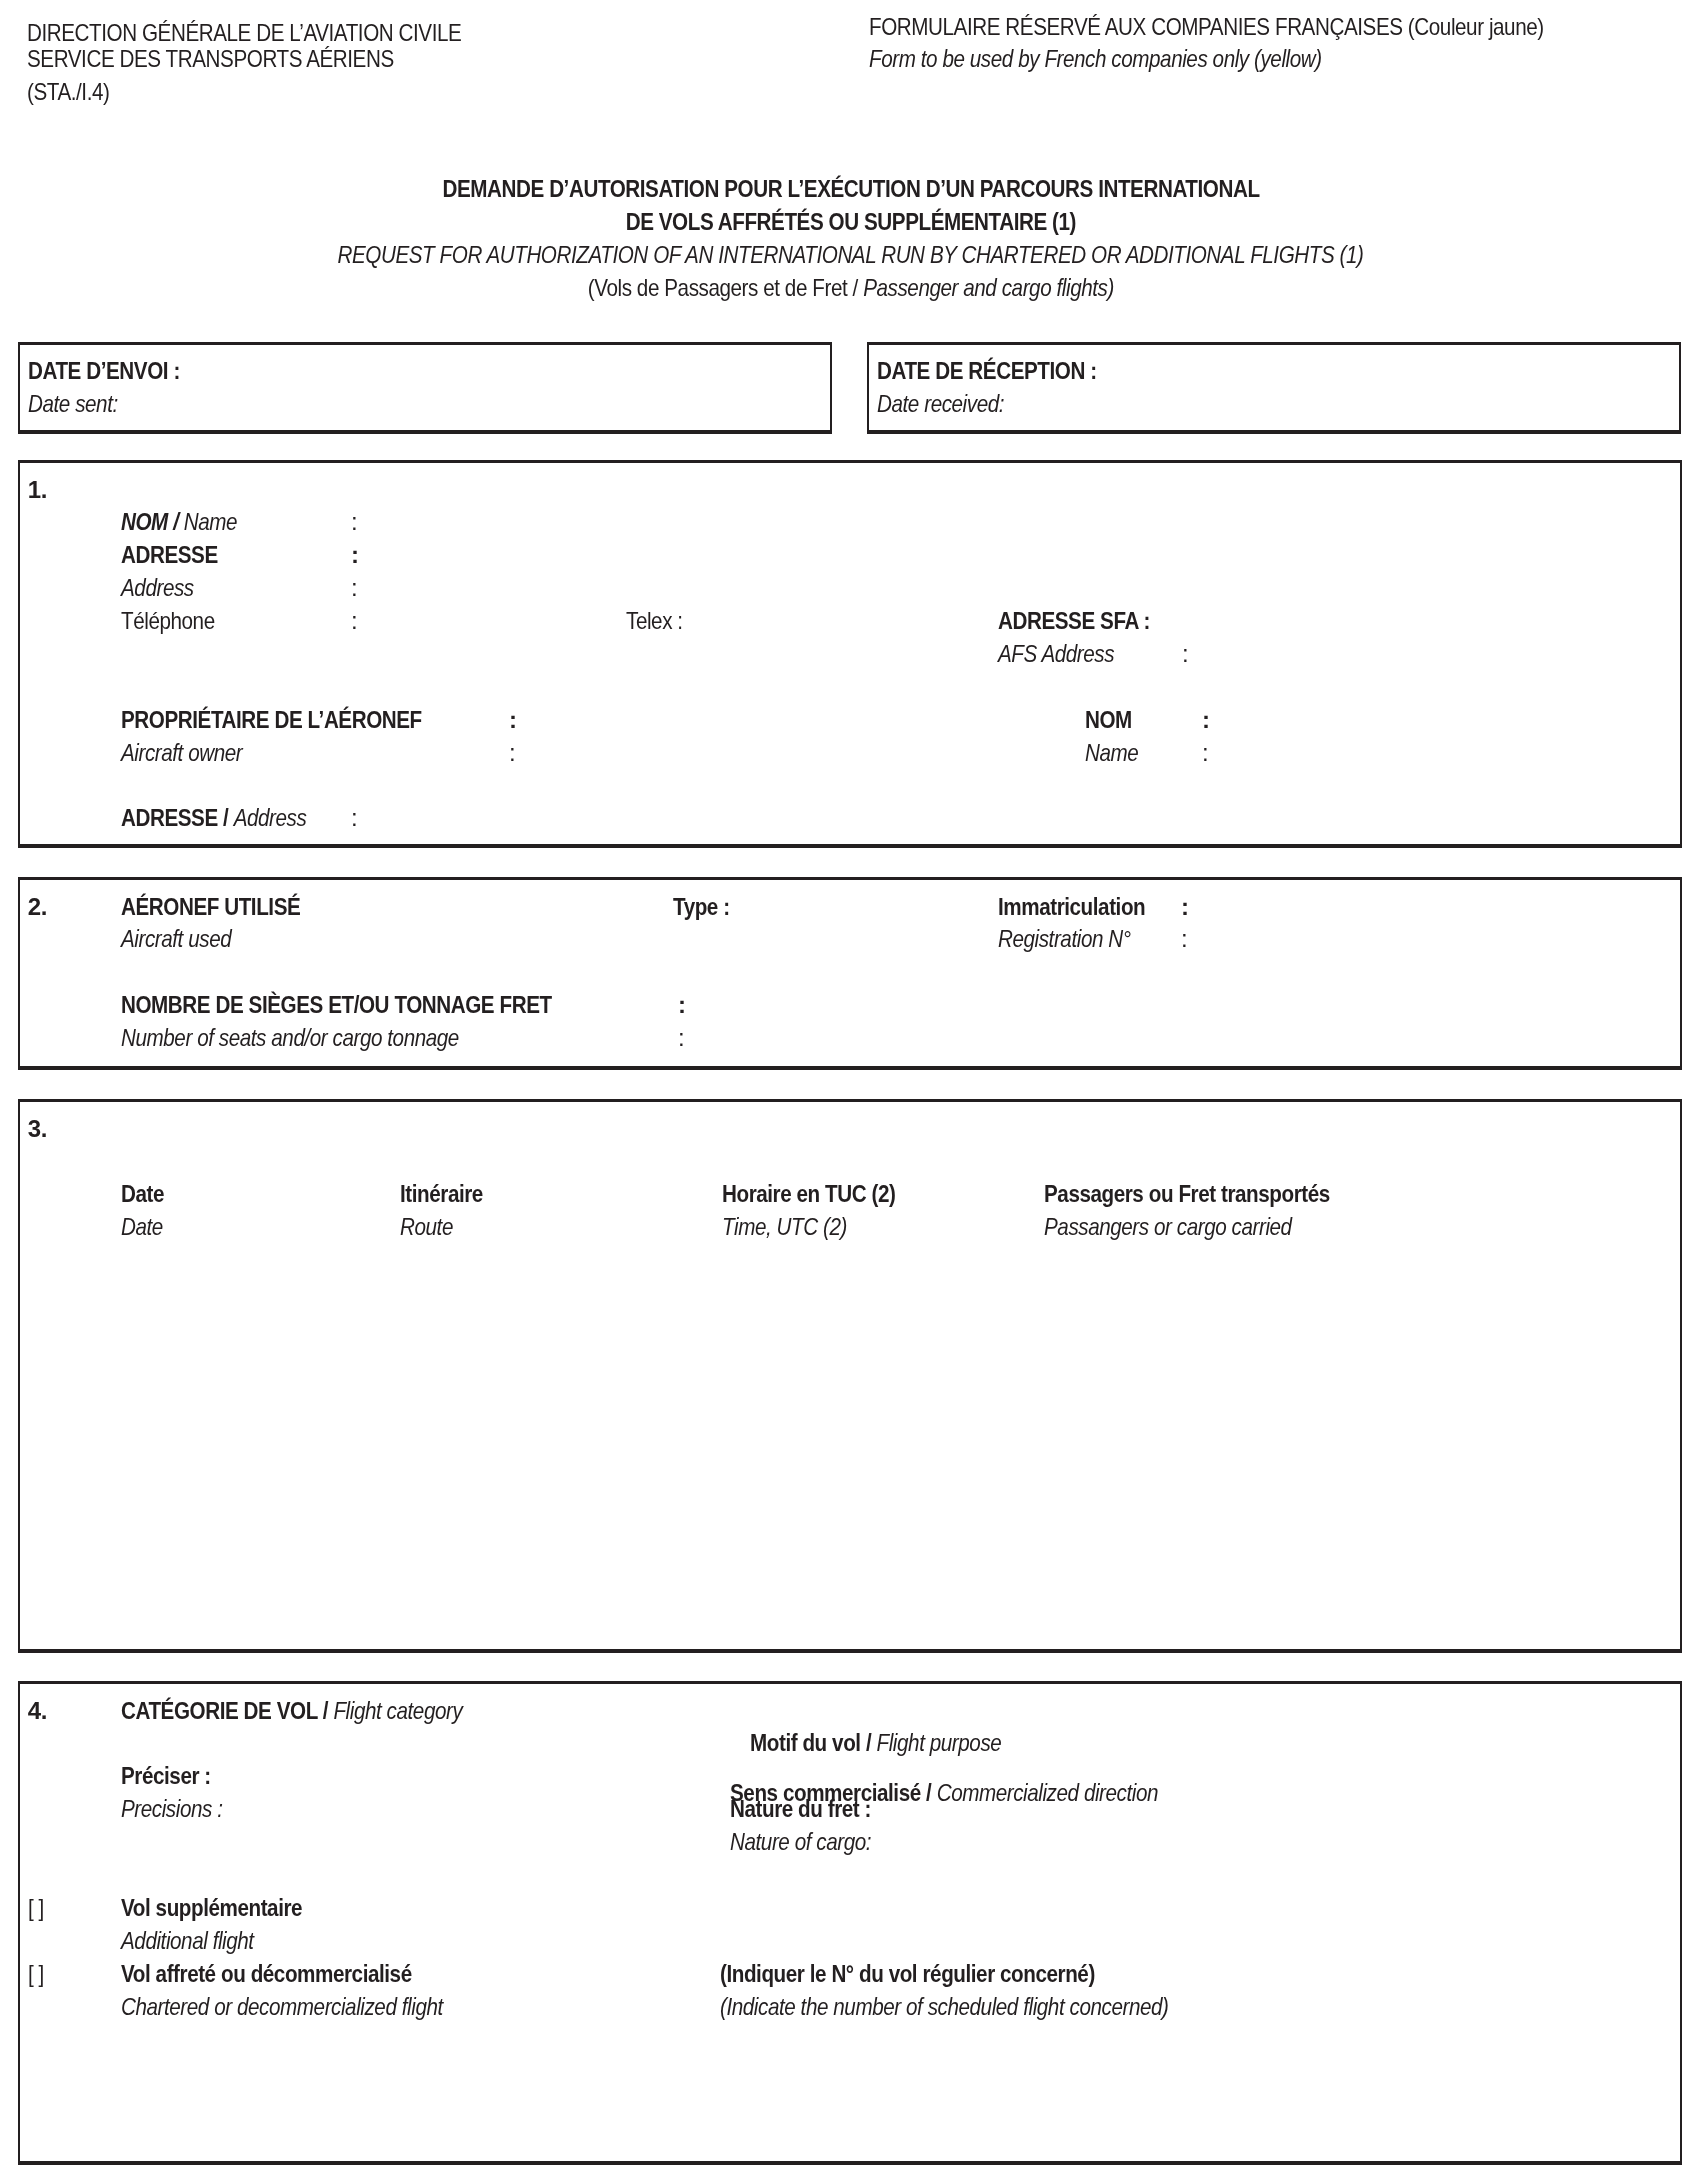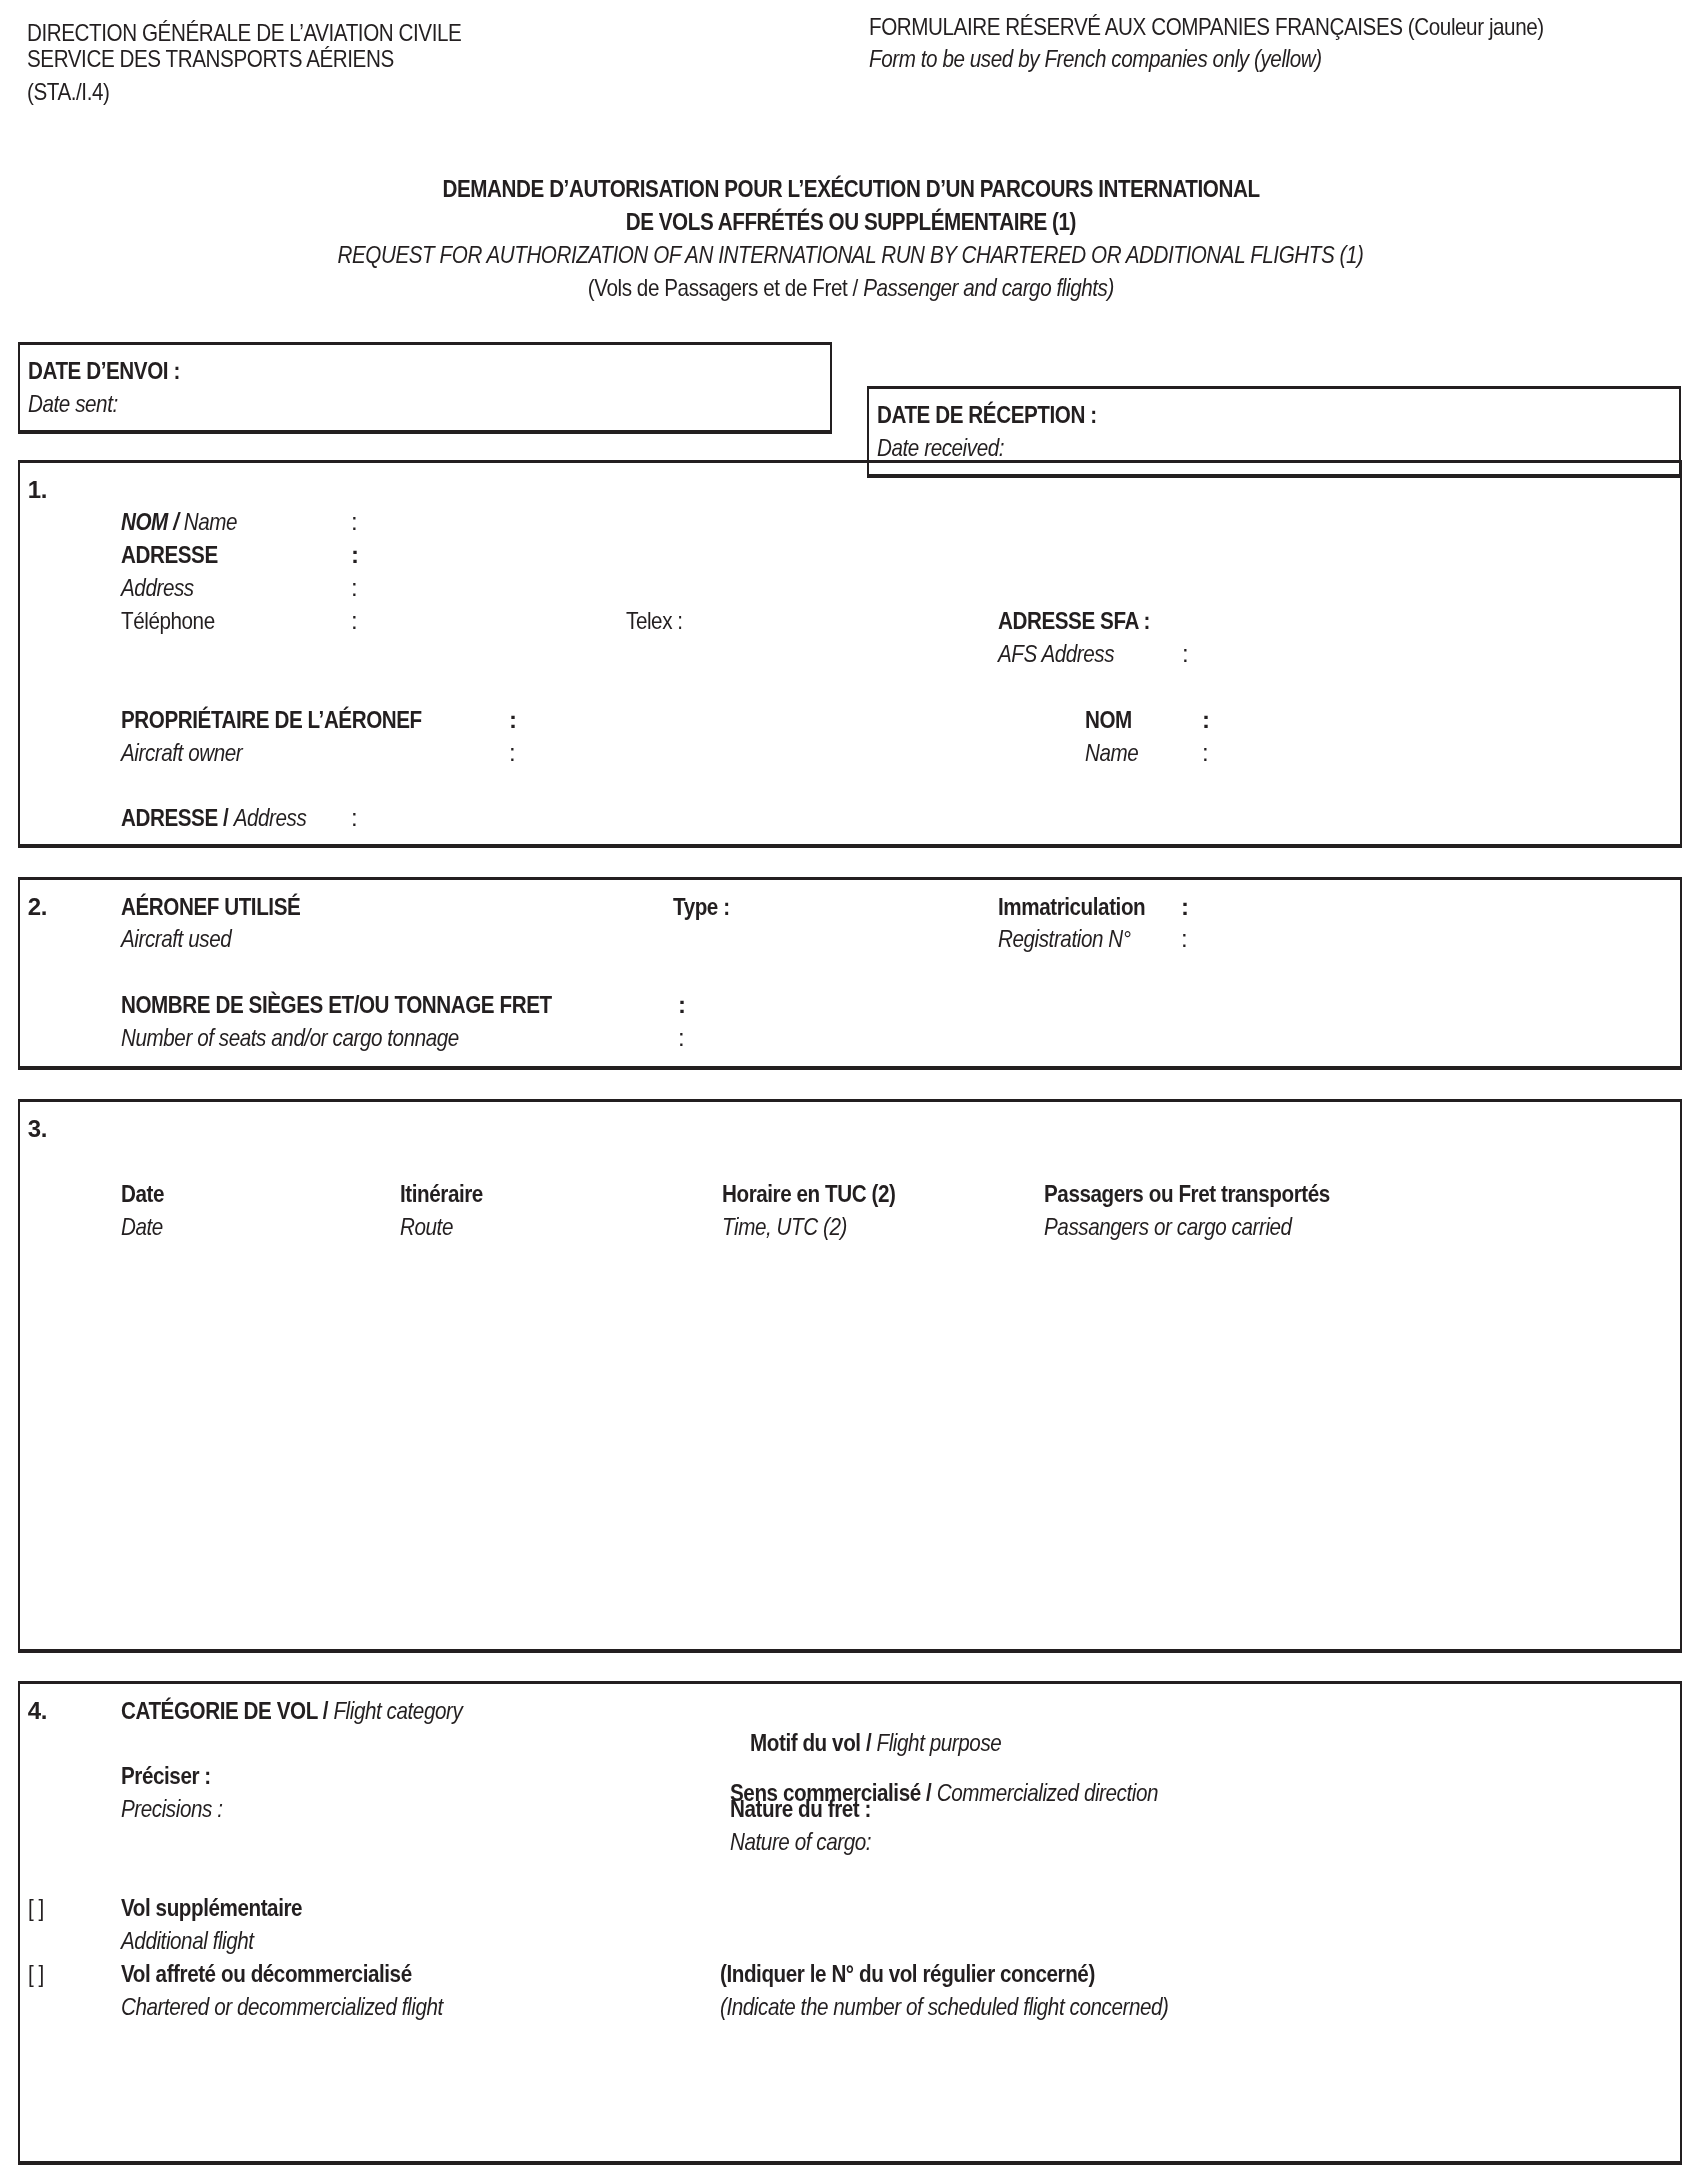--- a/index.html
+++ b/index.html
@@ -28,21 +28,21 @@
 
 <div class="abs t b c" style="top:175px;"><span class="condc">DEMANDE D’AUTORISATION POUR L’EXÉCUTION D’UN PARCOURS INTERNATIONAL</span></div>
 <div class="abs t b c" style="top:208px;"><span class="condc">DE VOLS AFFRÉTÉS OU SUPPLÉMENTAIRE (1)</span></div>
 <div class="abs t i c" style="top:241px;"><span class="condc">REQUEST FOR AUTHORIZATION OF AN INTERNATIONAL RUN BY CHARTERED OR ADDITIONAL FLIGHTS (1)</span></div>
 <div class="abs t c" style="top:274px;"><span class="condc"><span>(Vols de Passagers et de Fret / </span><span class="i">Passenger and cargo flights)</span></span></div>
 
 <div class="box thick-top thick-bottom" style="left:18px;top:342px;width:814px;height:92px;">
   <div class="abs t b" style="left:7.8px;top:11.7px;"><span class="cond">DATE D’ENVOI :</span></div>
   <div class="abs t i" style="left:7.8px;top:45px;"><span class="cond">Date sent:</span></div>
 </div>
-<div class="box thick-top thick-bottom" style="left:867px;top:342px;width:814px;height:92px;margin-top:44px;">
+<div class="box thick-top thick-bottom" style="left:867px;top:342px;width:814px;height:92px;">
   <div class="abs t b" style="left:7.8px;top:11.7px;"><span class="cond">DATE DE RÉCEPTION :</span></div>
   <div class="abs t i" style="left:7.8px;top:45px;"><span class="cond">Date received:</span></div>
 </div>
 
 <div class="box thick-top thick-bottom" style="left:18px;top:460px;width:1664px;height:388px;">
   <div class="abs t b" style="left:7.8px;top:12.5px;">1.</div>
 
   <div class="abs t i" style="left:101px;top:45px;"><span class="cond"><span class="b">NOM / </span><span>Name</span></span></div>
   <div class="abs t" style="left:331px;top:45px;">:</div>
   <div class="abs" style="left:348px;top:45px;width:1253px;height:28px;"></div>

